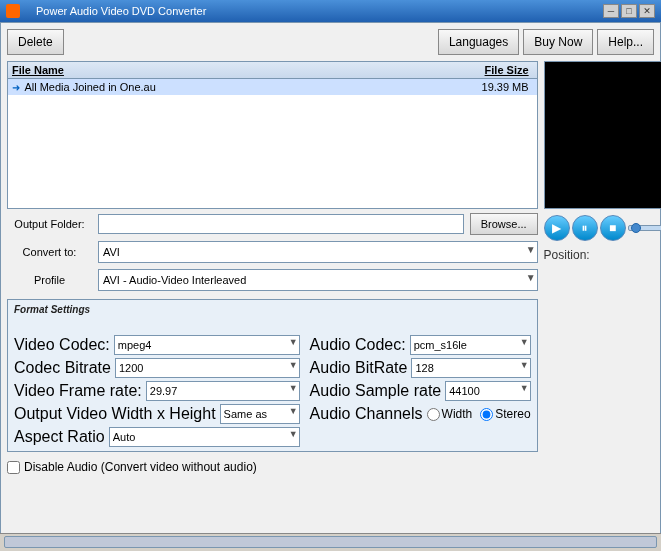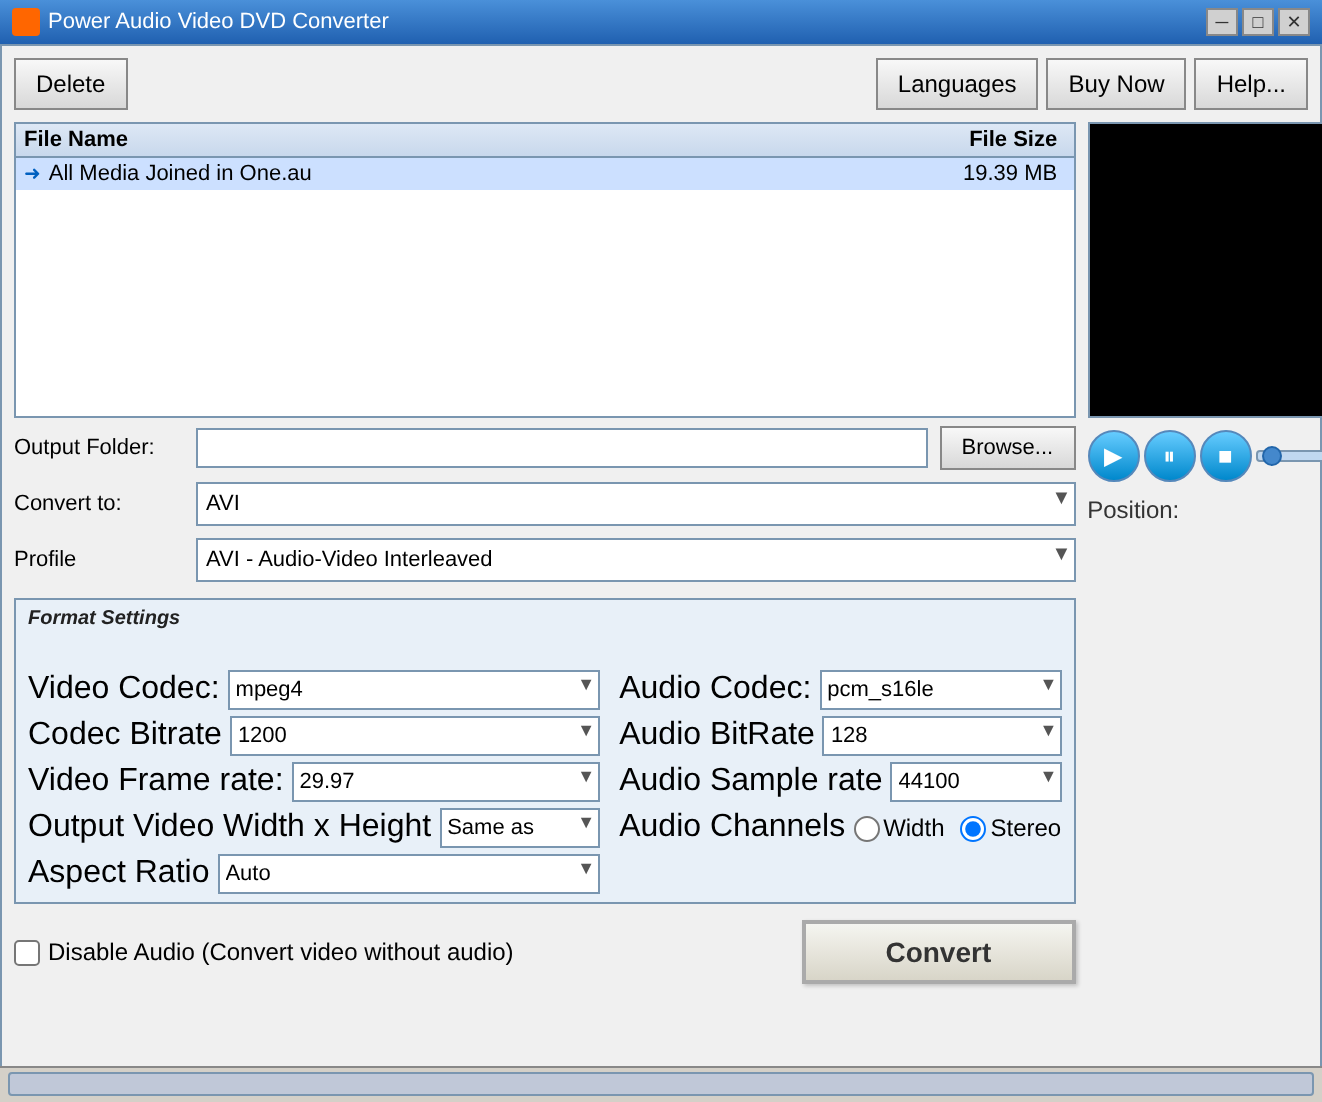--- a/index.html
+++ b/index.html
@@ -7,21 +7,21 @@
     
     .title-bar {
       background: linear-gradient(to bottom, #4a90d9, #2060b0);
       color: white;
       padding: 4px 6px;
       display: flex;
       align-items: center;
       justify-content: space-between;
       height: 22px;
     }
-    .title-bar-left { display: flex; align-items: center; gap: 4px; }
+    .title-bar-left { display: flex; align-items: center; gap: 16px; }
     .title-icon { width: 14px; height: 14px; background: #ff6600; border-radius: 2px; }
     .title-text { font-size: 11px; color: white; }
     .title-buttons { display: flex; gap: 2px; }
     .title-btn {
       width: 16px; height: 14px; background: #d0d0d0; border: 1px solid #888;
       font-size: 9px; display: flex; align-items: center; justify-content: center;
       cursor: pointer; color: #333;
     }
 
     .main-window {
@@ -59,20 +59,21 @@
     .file-list {
       border: 1px solid #7a96b0;
       background: white;
       height: 148px;
     }
     .file-list-header {
       display: flex;
       background: linear-gradient(to bottom, #dde8f5, #c8d8ec);
       border-bottom: 1px solid #7a96b0;
       padding: 2px 4px;
+      text-decoration: underline;
     }
     .col-filename { flex: 1; font-size: 11px; font-weight: bold; }
     .col-filesize { width: 80px; font-size: 11px; font-weight: bold; text-align: right; padding-right: 4px; }
     .file-row {
       display: flex;
       padding: 2px 4px;
       align-items: center;
       background: #cce0ff;
     }
     .file-row-arrow { color: #0060c0; margin-right: 4px; font-size: 10px; }
@@ -121,21 +122,21 @@
     }
 
     .duration-info { font-size: 11px; color: #333; padding: 1px 0; }
 
     .form-row {
       display: flex;
       align-items: center;
       gap: 6px;
       margin-bottom: 2px;
     }
-    .form-label { width: 85px; text-align: left; font-size: 11px; white-space: nowrap; }
+    .form-label { width: 85px; text-align: center; font-size: 11px; white-space: nowrap; }
     .form-input {
       flex: 1;
       height: 20px;
       border: 1px solid #7a96b0;
       background: white;
       padding: 1px 4px;
       font-size: 11px;
     }
     .browse-btn {
       background: linear-gradient(to bottom, #f8f8f8, #d8d8d8);
@@ -429,21 +430,20 @@
           </div>
 
         </div>
       </div>
 
       <div class="bottom-area">
         <div class="disable-audio">
           <input type="checkbox" style="">
           <span>Disable Audio (Convert video without audio)</span>
         </div>
-        <button class="convert-btn">Convert</button>
       </div>
 
     </div>
 
     <div class="right-panel">
 
       <div class="preview-box"></div>
 
       <div class="media-controls">
         <div class="ctrl-btn ctrl-play">▶</div>

